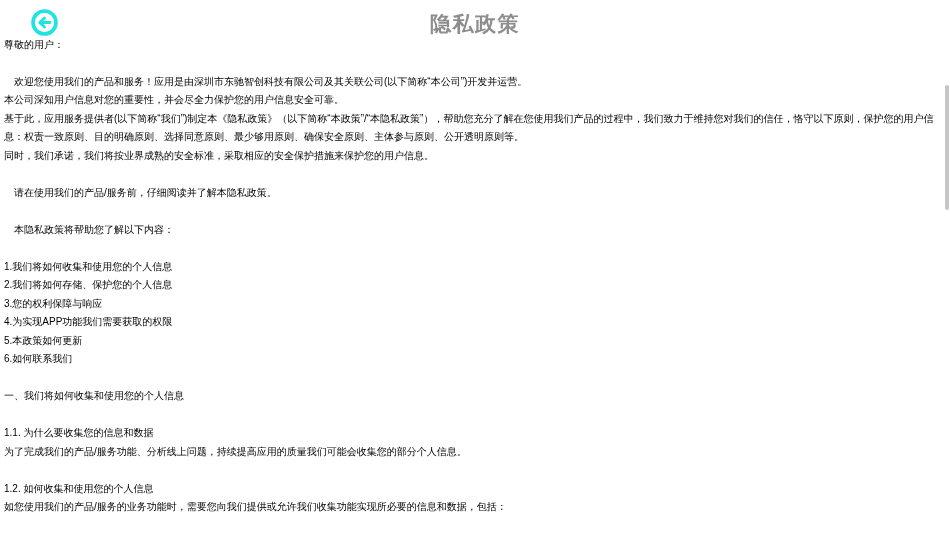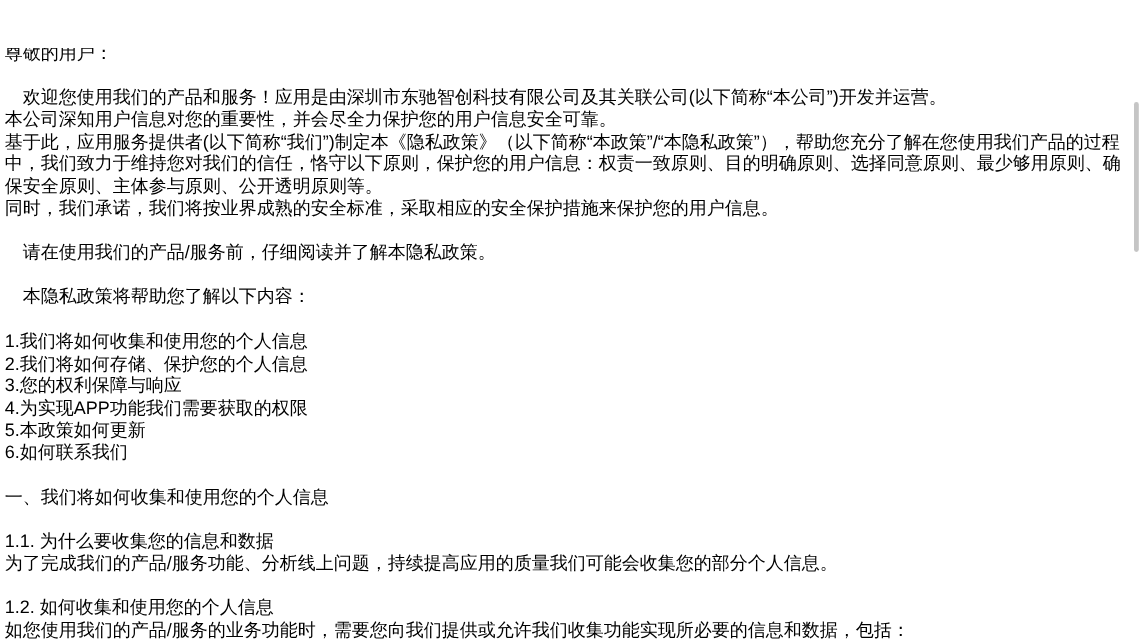--- a/index.html
+++ b/index.html
@@ -50,21 +50,21 @@
     top: 40px;
     left: 0;
     right: 6px;
     bottom: 0;
     overflow: hidden;
     z-index: 1;
   }
   .policy-text {
     margin-top: -4.5px;
     padding: 0 4px;
-    font-size: 15px;
+    font-size: 10px;
     line-height: 18.5px;
     color: #000000;
     white-space: pre-wrap;
     word-break: break-all;
   }
   .scrollbar-thumb {
     position: absolute;
     right: 1px;
     top: 85px;
     width: 4px;
@@ -73,20 +73,31 @@
     border-radius: 2px;
     z-index: 3;
     cursor: pointer;
   }
 </style>
 </head>
 <body>
 
 <div class="screen">
 
+  <div class="header">
+    <button class="back-btn" aria-label="back">
+      <span>
+        <svg width="29" height="29" viewBox="0 0 29 29">
+          <circle cx="14.5" cy="14.5" r="11.5" fill="none" stroke="#1de3e3" stroke-width="3.6"></circle>
+          <path d="M20 14.5 H10.5 M14.5 10 l-4.8 4.5 4.8 4.5" fill="none" stroke="#1de3e3" stroke-width="2.8" stroke-linecap="round" stroke-linejoin="round"></path>
+        </svg>
+      </span>
+    </button>
+    <div class="page-title">隐私政策</div>
+  </div>
 
   <div class="content">
     <div class="policy-text">尊敬的用户：
 
 　欢迎您使用我们的产品和服务！应用是由深圳市东驰智创科技有限公司及其关联公司(以下简称“本公司”)开发并运营。
 本公司深知用户信息对您的重要性，并会尽全力保护您的用户信息安全可靠。
 基于此，应用服务提供者(以下简称“我们”)制定本《隐私政策》（以下简称“本政策”/“本隐私政策”），帮助您充分了解在您使用我们产品的过程中，我们致力于维持您对我们的信任，恪守以下原则，保护您的用户信息：权责一致原则、目的明确原则、选择同意原则、最少够用原则、确保安全原则、主体参与原则、公开透明原则等。
 同时，我们承诺，我们将按业界成熟的安全标准，采取相应的安全保护措施来保护您的用户信息。
 
 　请在使用我们的产品/服务前，仔细阅读并了解本隐私政策。

